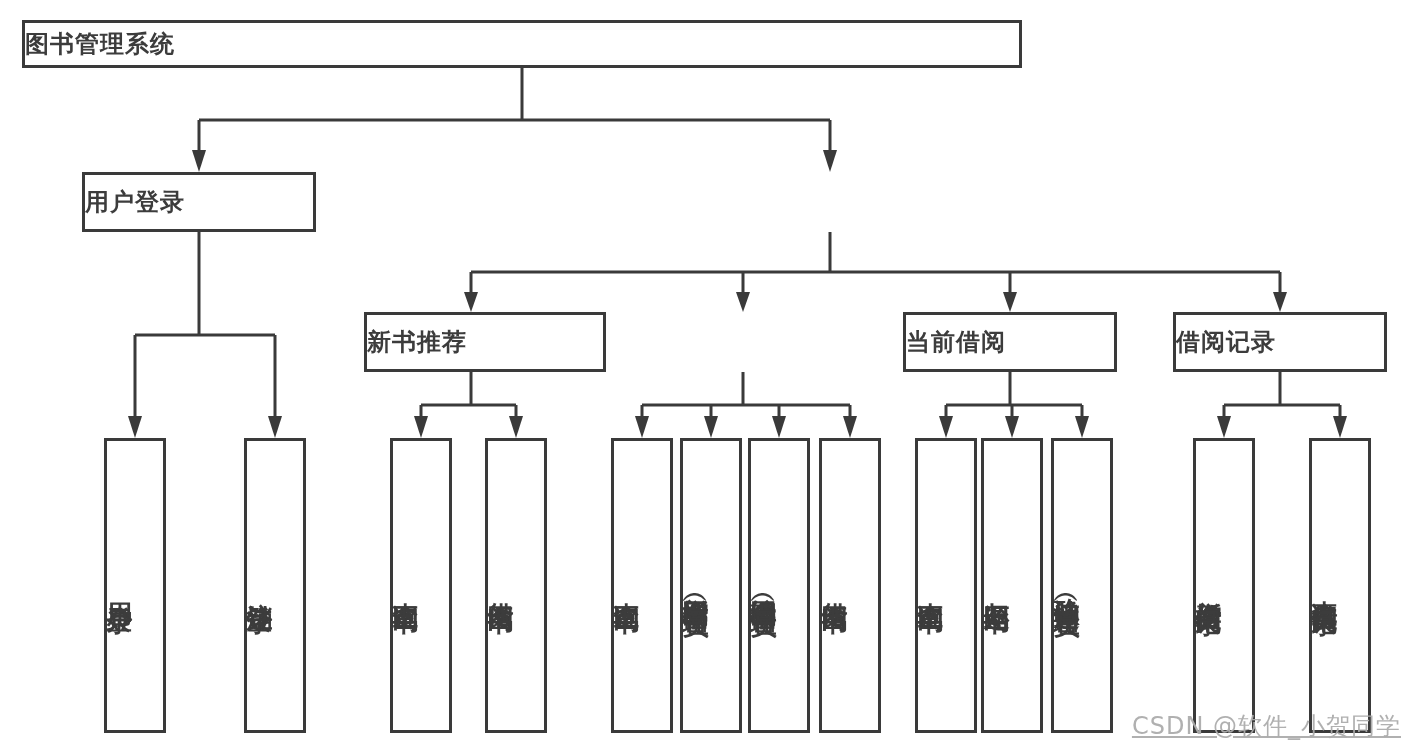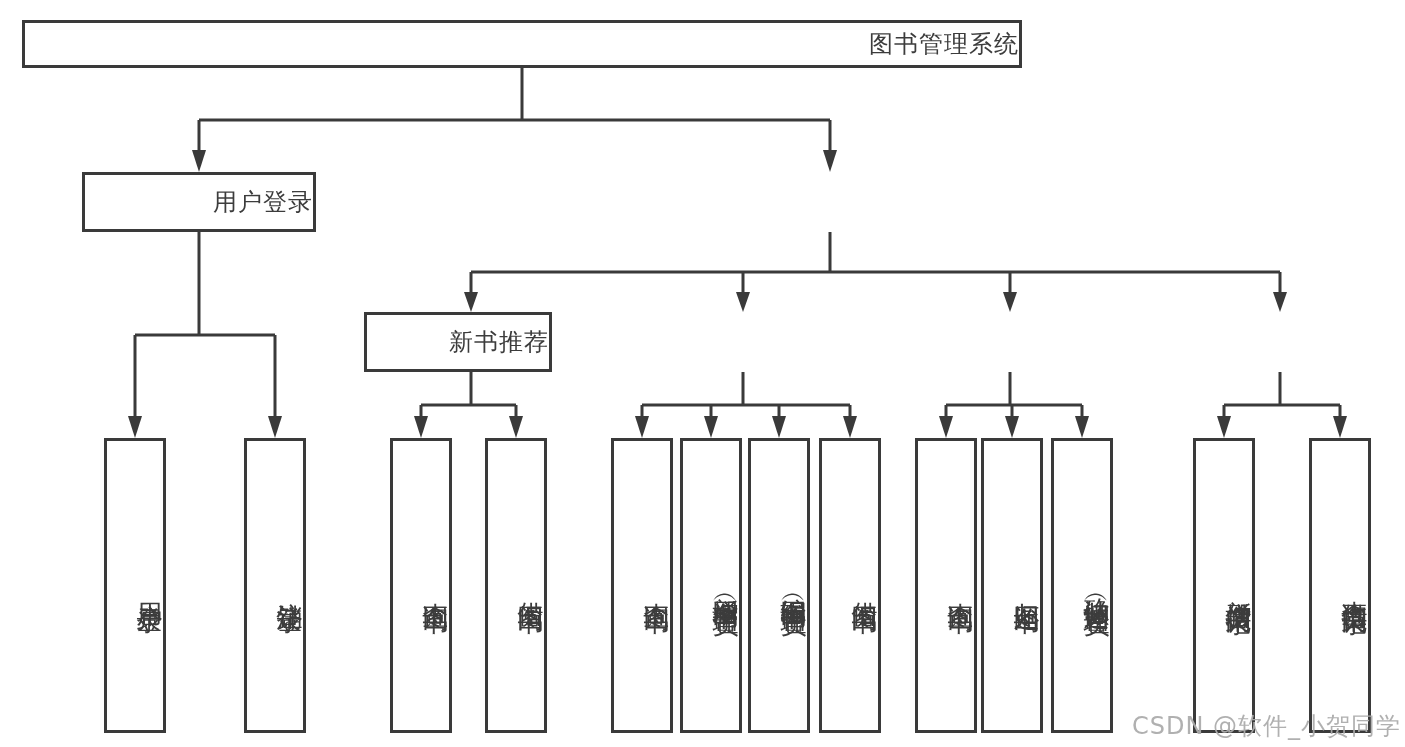--- a/index.html
+++ b/index.html
@@ -6,34 +6,35 @@
   body{
     width:1405px;height:747px;position:relative;background:#ffffff;
     font-family:"DejaVu Sans","Liberation Sans",sans-serif;
     overflow:hidden;
   }
   #canvas{position:relative;width:1405px;height:747px;}
   svg.connectors{position:absolute;left:0;top:0;z-index:1;}
   .box{
     position:absolute;box-sizing:border-box;
     border:3px solid #3a3a3a;background:#ffffff;
-    display:flex;align-items:center;justify-content:flex-end;
-    z-index:2;color:#3c3c3c;
+    display:flex;align-items:center;justify-content:flex-start;
+    z-index:2;color:#3c3c3c;font-weight:bold;
   }
   .hbox span{
     font-size:24px;letter-spacing:1px;line-height:1;white-space:nowrap;
   }
   .vbox span{
     writing-mode:vertical-rl;text-orientation:mixed;
     font-size:26px;letter-spacing:2px;line-height:1;white-space:nowrap;
   }
   .watermark{
     position:absolute;right:4px;bottom:5px;z-index:5;
     font-size:24px;color:rgba(172,172,172,0.95);letter-spacing:1px;
     white-space:nowrap;
+    text-decoration:underline;
   }
   .connectors path{stroke:#3a3a3a;stroke-width:3;fill:none;}
   .connectors polygon{fill:#3a3a3a;stroke:none;}
 </style>
 </head>
 <body>
 
 <div id="canvas">
 
   <svg class="connectors" width="1405" height="747" viewBox="0 0 1405 747">
@@ -87,22 +88,28 @@
   </svg>
 
   <div class="box hbox" style="left:22px;top:20px;width:1000px;height:48px">
     <span>图书管理系统</span>
   </div>
 
   <div class="box hbox" style="left:82px;top:172px;width:234px;height:60px">
     <span>用户登录</span>
   </div>
 
-  <div class="box hbox" style="left:364px;top:312px;width:188px;height:60px">
+  <div class="box hbox" style="left:364px;top:312px;width:242px;height:60px">
     <span>新书推荐</span>
+  </div>
+  <div class="box hbox" style="left:903px;top:312px;width:214px;height:60px">
+    <span>当前借阅</span>
+  </div>
+  <div class="box hbox" style="left:1173px;top:312px;width:214px;height:60px">
+    <span>借阅记录</span>
   </div>
 
   <div class="box vbox" style="left:104px;top:438px;width:62px;height:295px">
     <span>用户登录</span>
   </div>
   <div class="box vbox" style="left:244px;top:438px;width:62px;height:295px">
     <span>注销登录</span>
   </div>
 
   <div class="box vbox" style="left:390px;top:438px;width:62px;height:295px">

